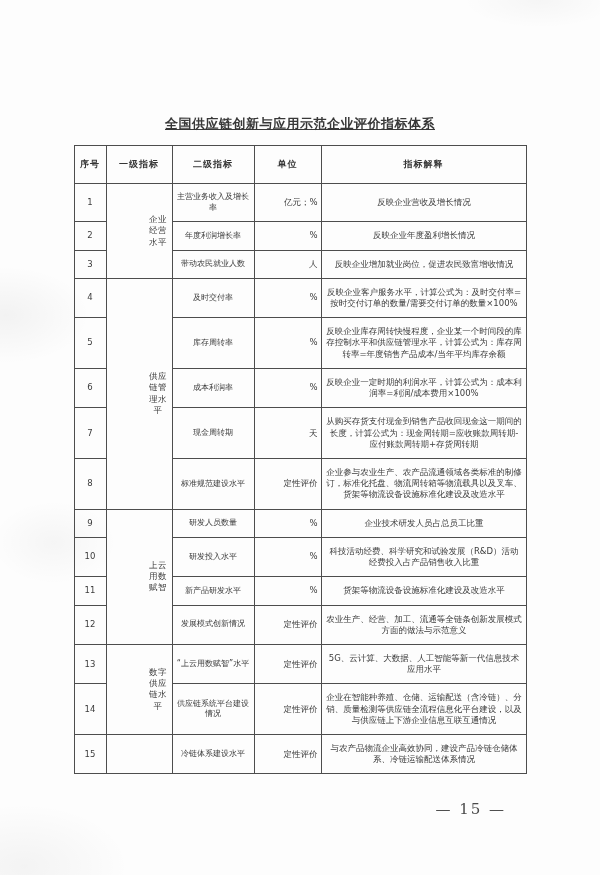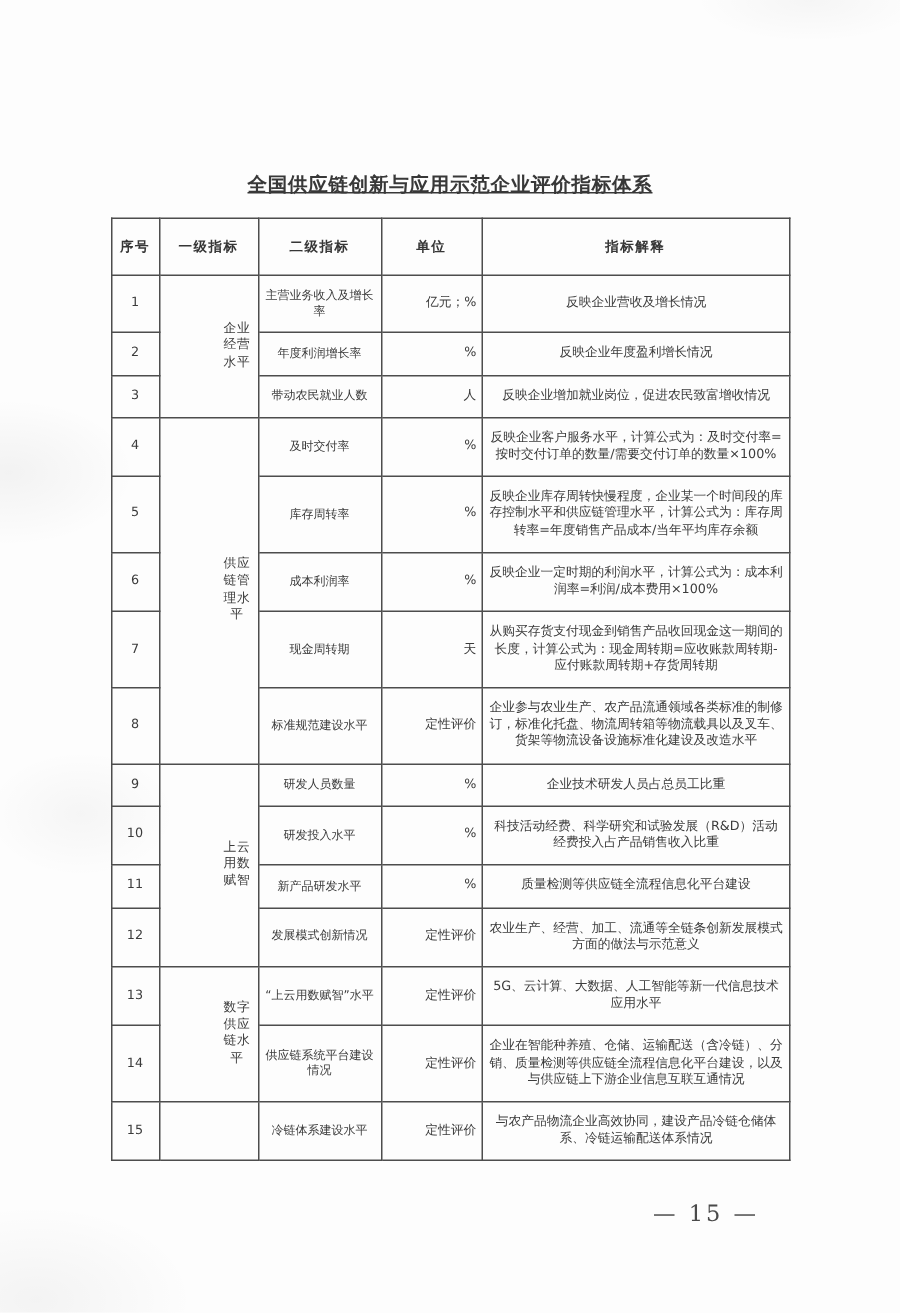--- a/index.html
+++ b/index.html
@@ -141,21 +141,21 @@
         <tr>
           <td class="cell-no">10</td>
           <td class="cell-ind">研发投入水平</td>
           <td class="cell-unit">%</td>
           <td class="cell-exp">科技活动经费、科学研究和试验发展（R&amp;D）活动经费投入占产品销售收入比重</td>
         </tr>
         <tr>
           <td class="cell-no">11</td>
           <td class="cell-ind">新产品研发水平</td>
           <td class="cell-unit">%</td>
-          <td class="cell-exp">质量检测等供应链全流程信息化平台建设</td>
+          <td class="cell-exp">货架等物流设备设施标准化建设及改造水平</td>
         </tr>
         <tr>
           <td class="cell-no">12</td>
           <td class="cell-ind">发展模式创新情况</td>
           <td class="cell-unit">定性评价</td>
           <td class="cell-exp">农业生产、经营、加工、流通等全链条创新发展模式方面的做法与示范意义</td>
         </tr>
         <tr>
           <td class="cell-no">13</td>
           <td class="cell-grp" rowspan="2">数字供应链水平</td>

